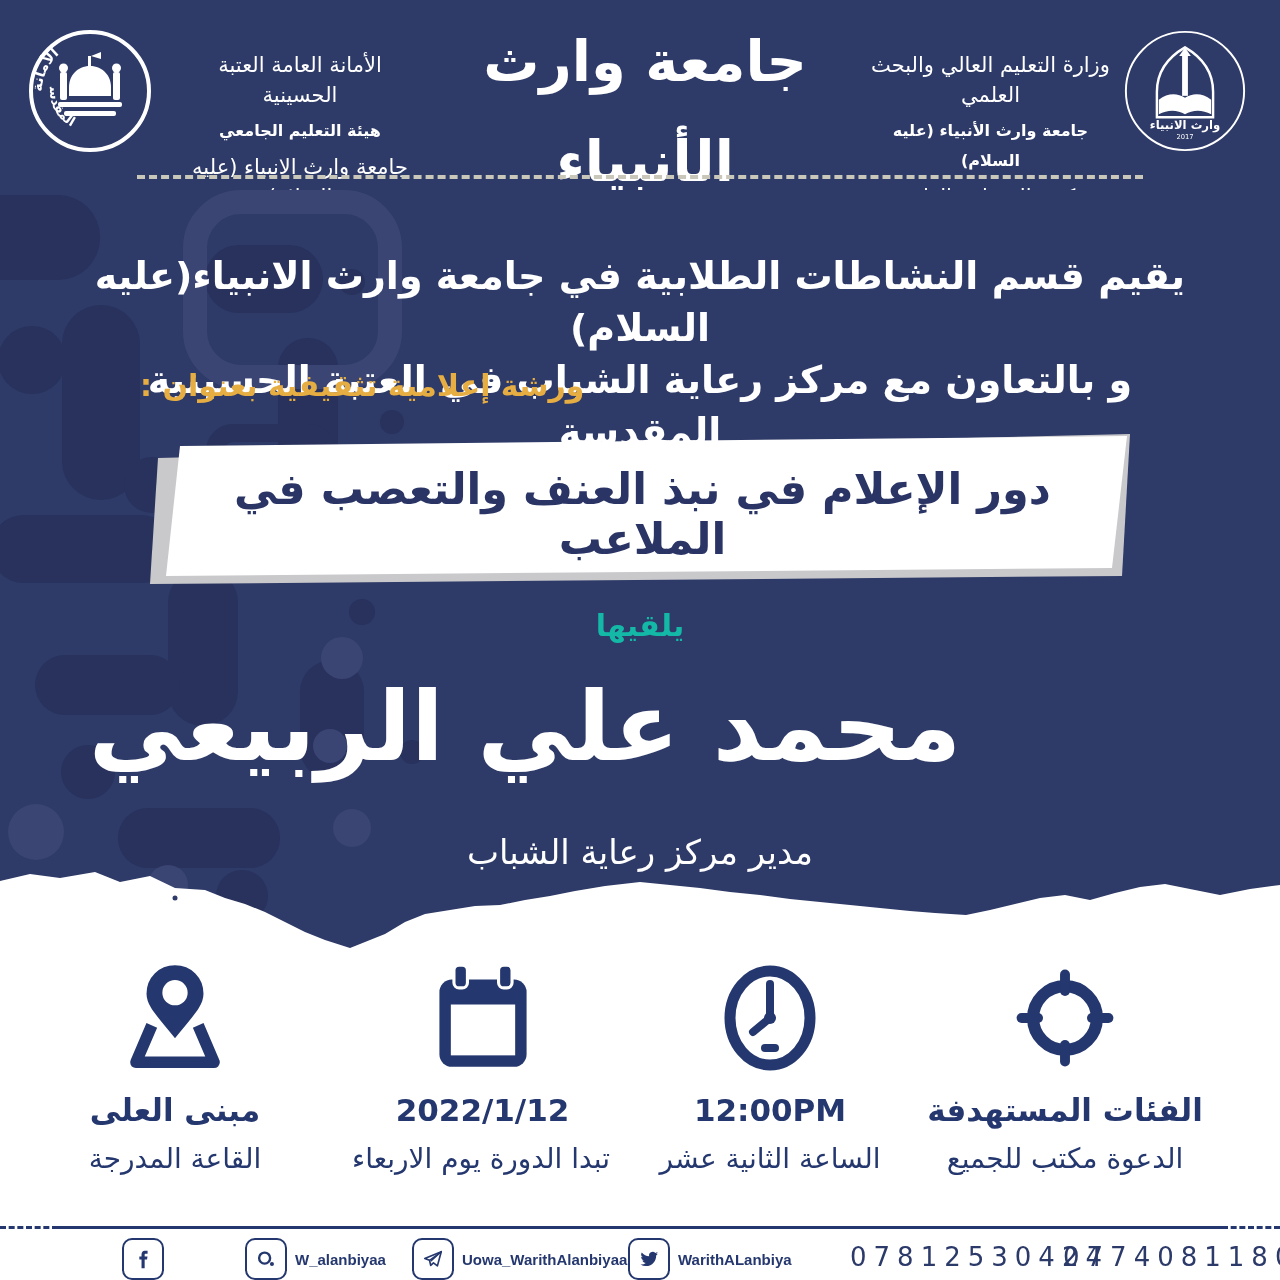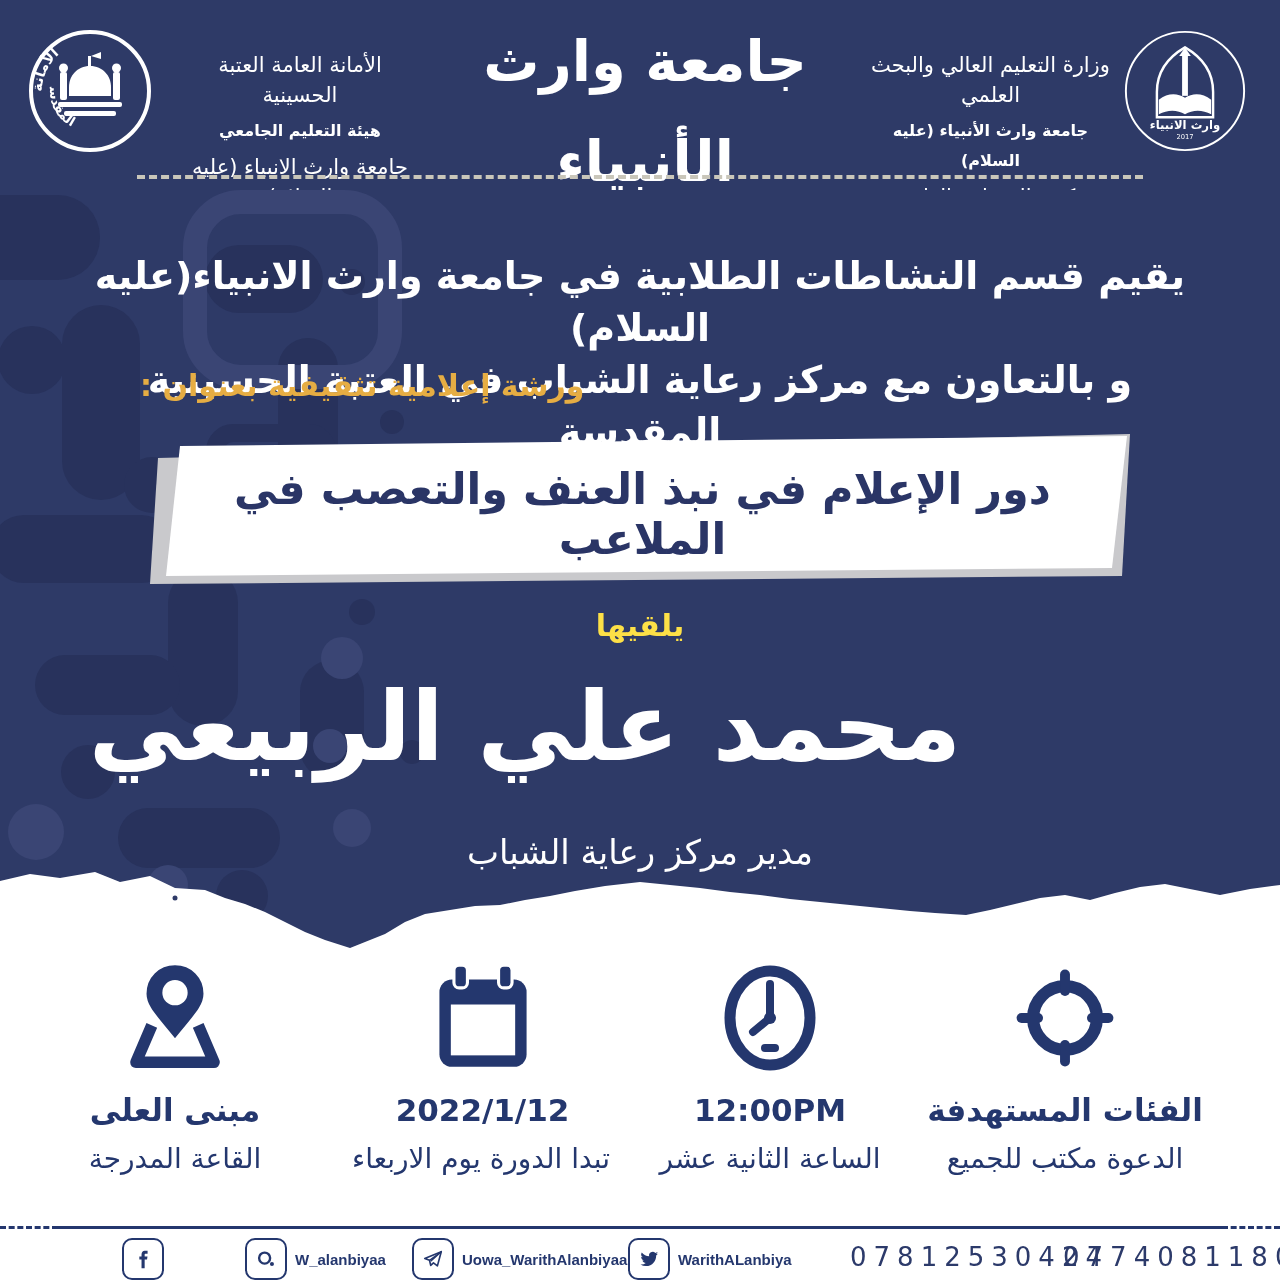--- a/index.html
+++ b/index.html
@@ -20,21 +20,21 @@
   
   .navy-body{position:absolute;top:190px;left:0;width:1280px;height:770px;background:#2e3a67;}
   .wm{position:absolute;top:0;left:0;}
   .intro{position:absolute;top:60px;left:75px;width:1130px;text-align:center;color:#fff;
          font-size:38px;font-weight:bold;line-height:52px;direction:rtl;}
   .workshop{position:absolute;top:178px;left:140px;width:1000px;text-align:left;color:#e6ad43;
             font-size:30px;font-weight:bold;direction:rtl;}
   .banner{position:absolute;top:240px;left:150px;width:985px;height:160px;}
   .banner .ttl{position:absolute;top:34px;left:40px;width:905px;text-align:center;color:#2a3566;
                font-size:43px;font-weight:bold;direction:rtl;}
-  .presented{position:absolute;top:418px;left:0;width:1280px;text-align:center;color:#fde047;
+  .presented{position:absolute;top:418px;left:0;width:1280px;text-align:center;color:#14b8a6;
              font-size:30px;font-weight:bold;direction:rtl;}
   .speaker{position:absolute;top:462px;left:0;width:1050px;text-align:center;color:#fff;
            font-size:96px;font-weight:bold;direction:rtl;line-height:150px;}
   .role{position:absolute;top:642px;left:0;width:1280px;text-align:center;color:#fff;
         font-size:34px;direction:rtl;}
   .tear{position:absolute;bottom:0;left:0;}
   
   .col{position:absolute;top:952px;text-align:center;}
   .col .ic{height:132px;display:flex;align-items:center;justify-content:center;}
   .col .t{font-size:31px;font-weight:bold;color:#24376e;direction:rtl;margin-top:8px;white-space:nowrap;}

